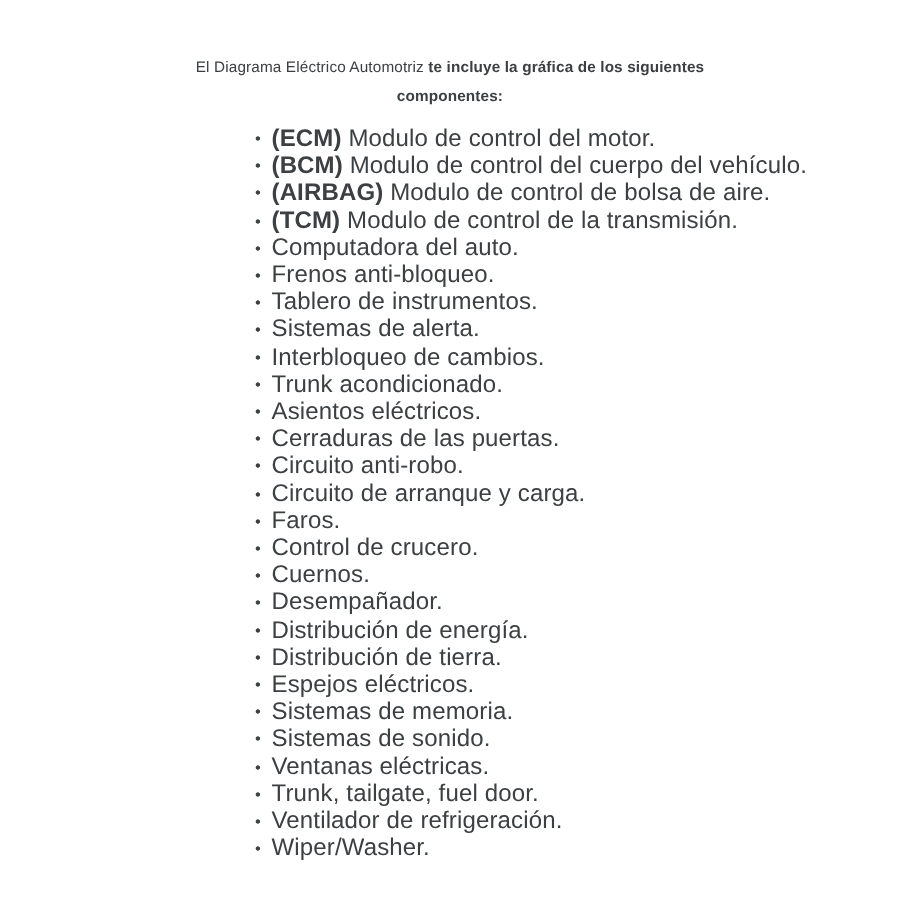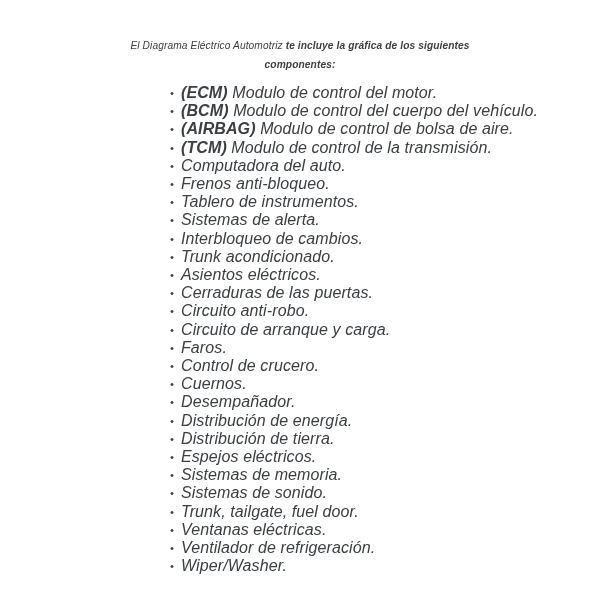--- a/index.html
+++ b/index.html
@@ -9,21 +9,20 @@
     background: #ffffff;
     overflow: hidden;
     font-family: "Liberation Sans", sans-serif;
     color: #3c4043;
     -webkit-font-smoothing: antialiased;
   }
   .page {
     width: 600px;
     height: 424px;
     position: relative;
-    font-style: italic;
   }
   .intro {
     margin: 0 auto;
     padding-top: 36px;
     max-width: 372px;
     font-size: 10.2px;
     line-height: 19px;
     text-align: center;
     letter-spacing: 0.1px;
   }
@@ -75,18 +74,18 @@
       <li><span>Circuito de arranque y carga.</span></li>
       <li><span>Faros.</span></li>
       <li><span>Control de crucero.</span></li>
       <li><span>Cuernos.</span></li>
       <li><span>Desempañador.</span></li>
       <li><span>Distribución de energía.</span></li>
       <li><span>Distribución de tierra.</span></li>
       <li><span>Espejos eléctricos.</span></li>
       <li><span>Sistemas de memoria.</span></li>
       <li><span>Sistemas de sonido.</span></li>
+      <li><span>Ventanas eléctricas.</span></li>
       <li><span>Trunk, tailgate, fuel door.</span></li>
-      <li><span>Ventanas eléctricas.</span></li>
       <li><span>Ventilador de refrigeración.</span></li>
       <li><span>Wiper/Washer.</span></li>
     </ul>
 </div>
 
 </body></html>

